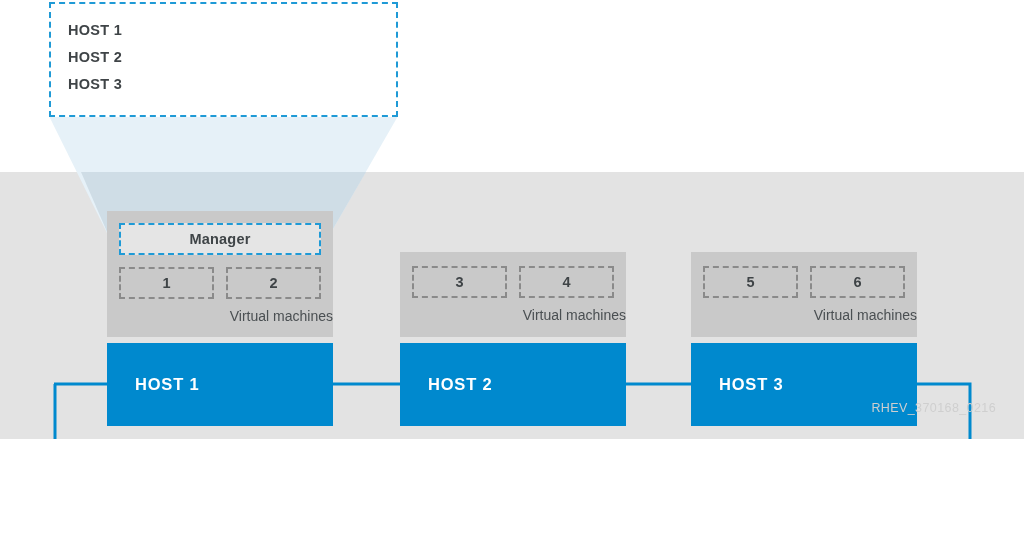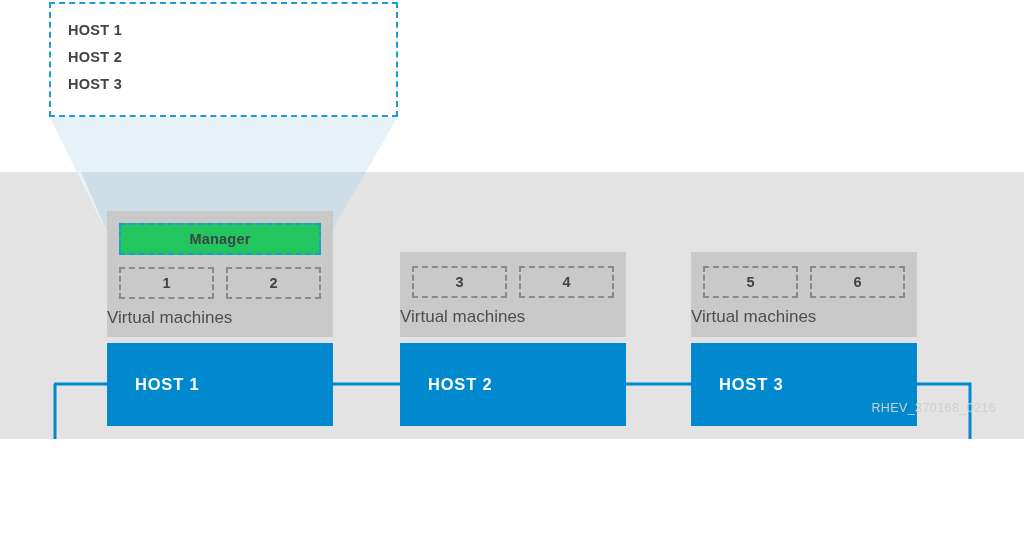--- a/index.html
+++ b/index.html
@@ -71,21 +71,21 @@
     position: absolute;
     background: #c9c9c9;
     box-sizing: border-box;
   }
   .manager {
     position: absolute;
     left: 12px;
     top: 12px;
     right: 12px;
     height: 32px;
-    background: #22c55e;
+    background: #e5e5e5;
     border: 2px dashed #1f9ad6;
     box-sizing: border-box;
     display: flex;
     align-items: center;
     justify-content: center;
   }
   .manager-label {
     font-size: 14.5px;
     font-weight: bold;
     color: #3f4447;
@@ -109,22 +109,22 @@
   }
   .vmbox-label {
     font-size: 14.5px;
     font-weight: bold;
     color: #3f4447;
   }
   .vmcaption {
     position: absolute;
     left: 0;
     right: 0;
-    text-align: left;
-    font-size: 17px;
+    text-align: right;
+    font-size: 14px;
     color: #4a4f52;
   }
 
   
   .hostbox {
     position: absolute;
     background: #0089ce;
     display: flex;
     align-items: center;
   }

